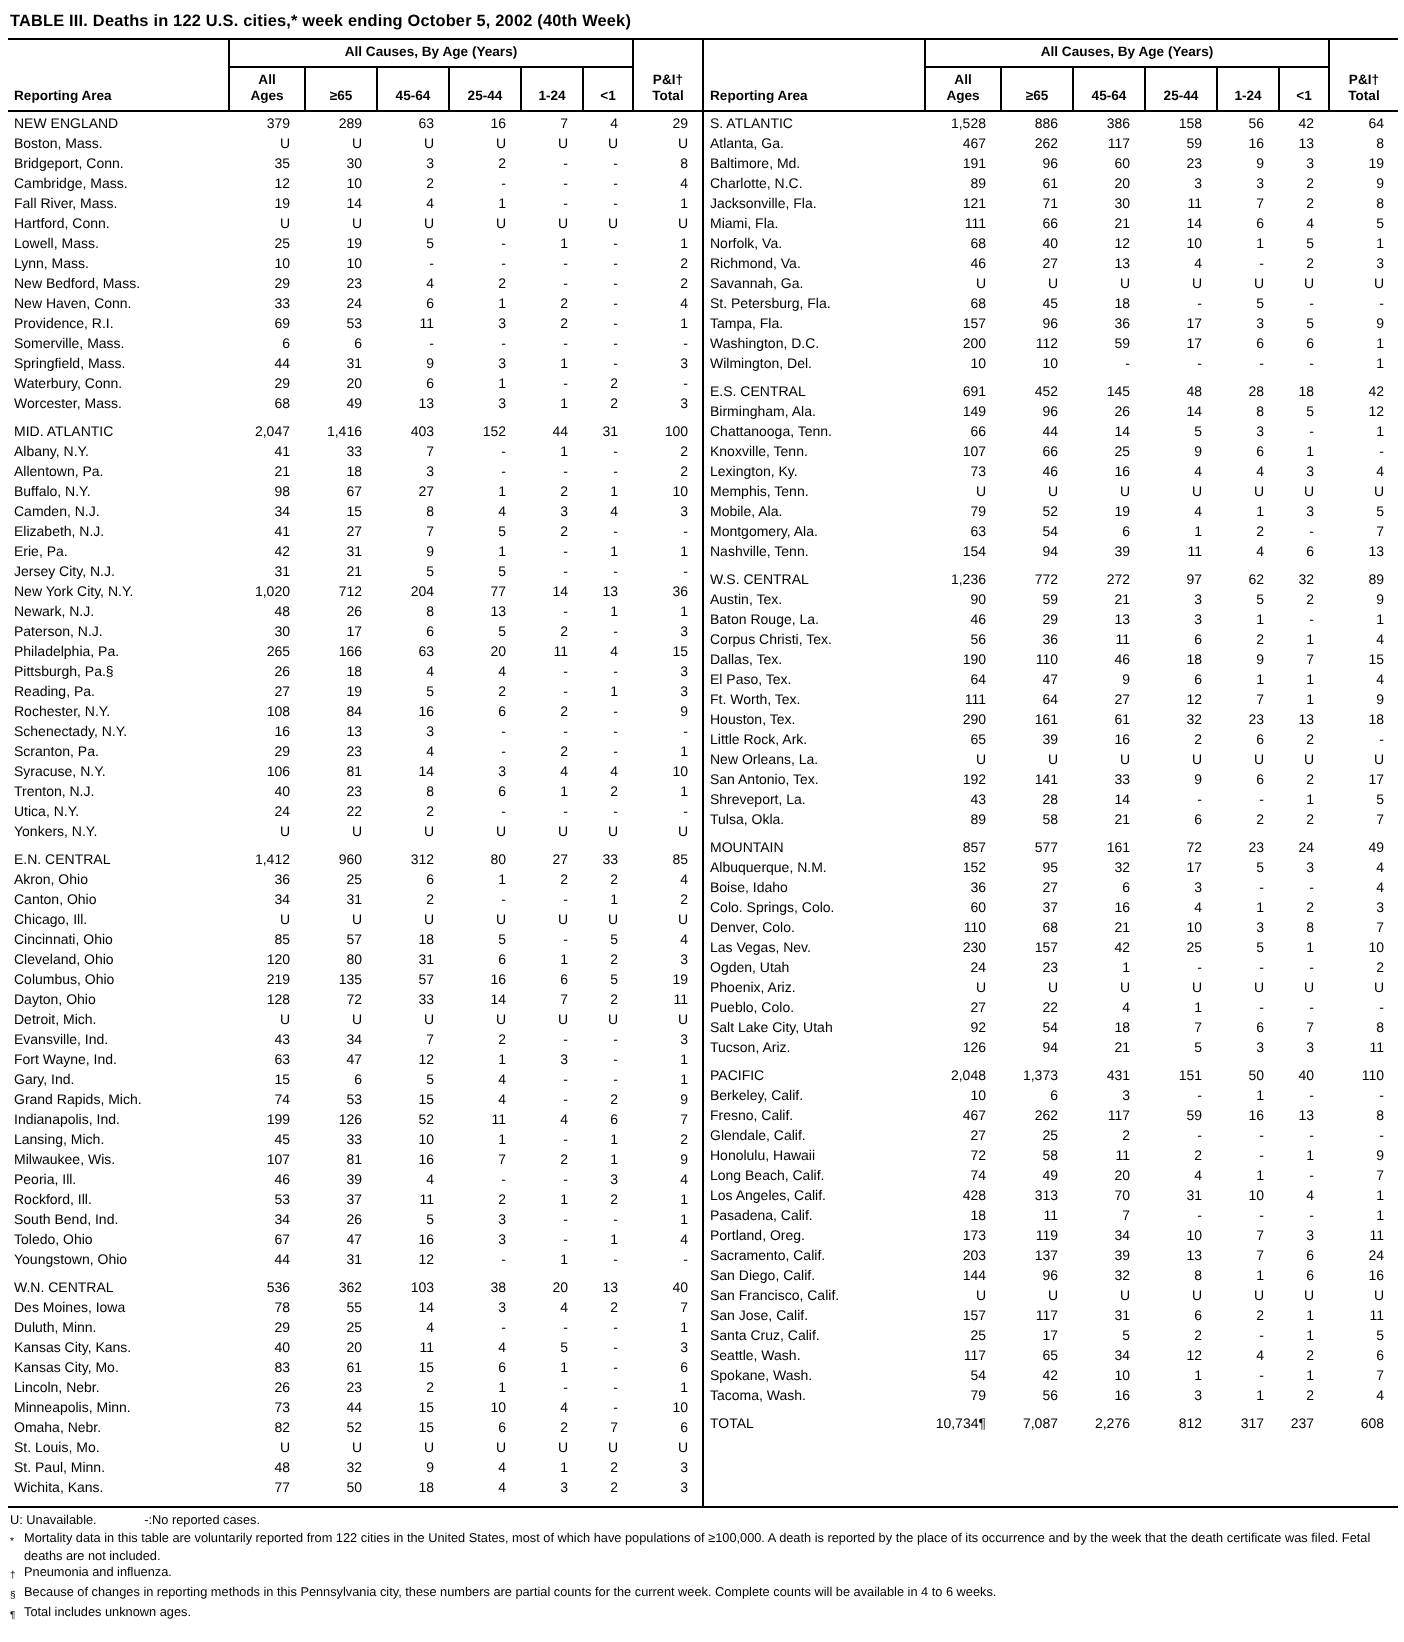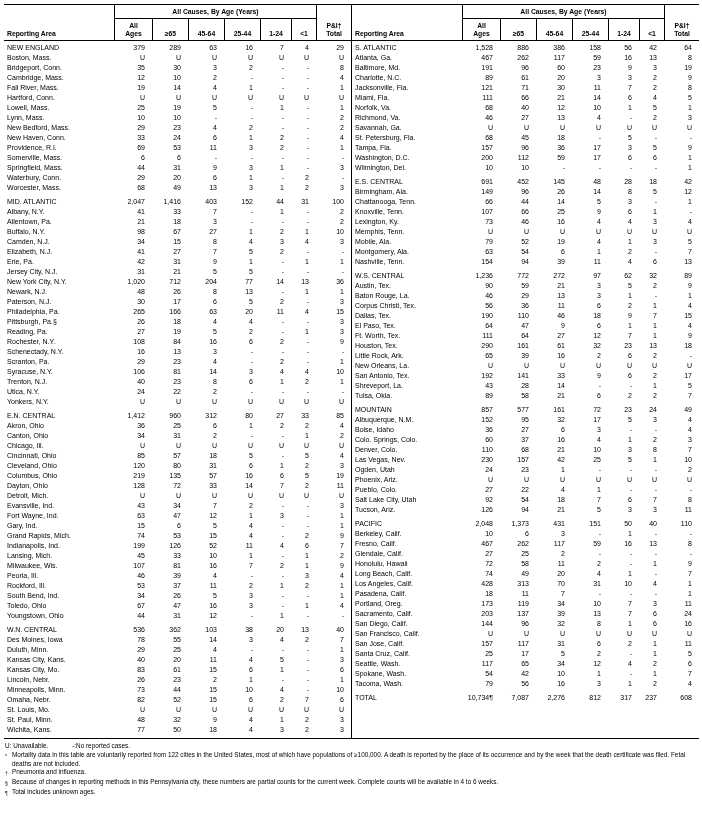--- a/index.html
+++ b/index.html
@@ -46,20 +46,21 @@
   .legend span { display:inline-block; }
   .legend .l2 { margin-left:22px; }
   .note { display:flex; }
   .fsym { width:7px; flex:0 0 7px; font-size:5px; padding-top:1px; text-align:left; }
   .ftext { flex:1; }
 </style>
 </head>
 <body>
 
 <div class="page">
+  <div class="title">TABLE III. Deaths in 122 U.S. cities,* week ending October 5, 2002 (40th Week)</div>
 
   <div class="table-frame">
     <div class="half half-left">
       <div class="hdr">
         <div class="hcell h-area">Reporting Area</div>
         <div class="hcell h-span">All Causes, By Age (Years)</div>
         <div class="hcell h-col bl">All
 Ages</div>
         <div class="hcell h-col bl">≥65</div>
         <div class="hcell h-col bl">45-64</div>

